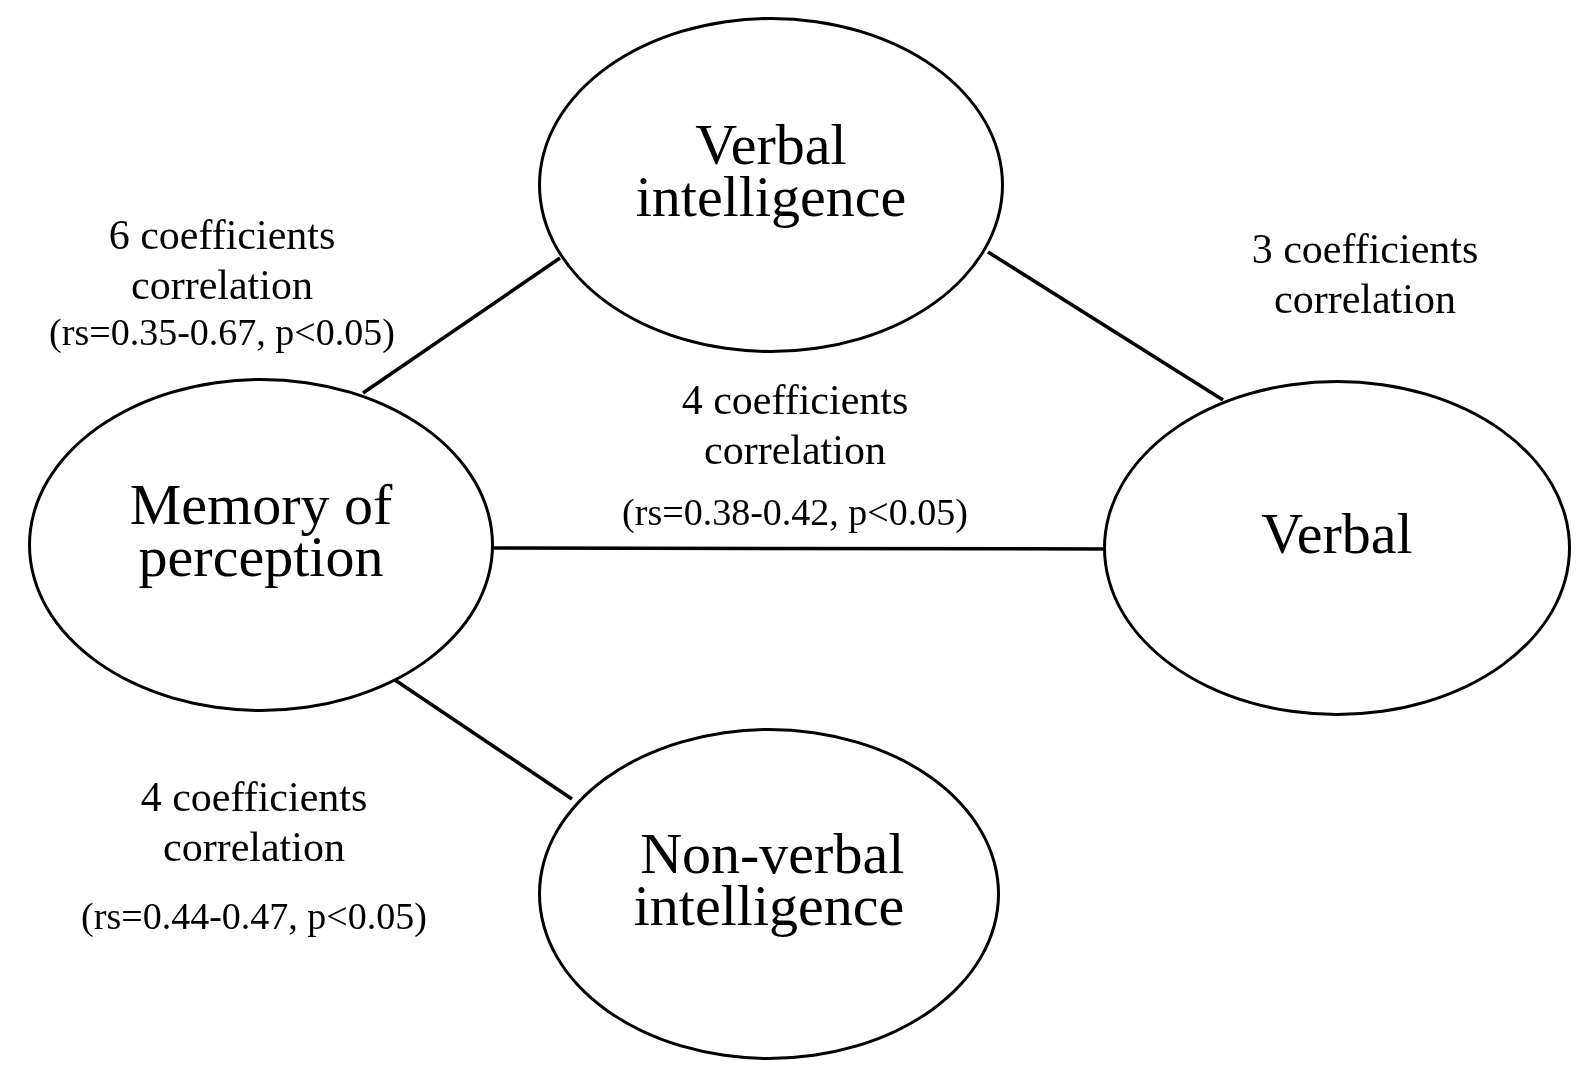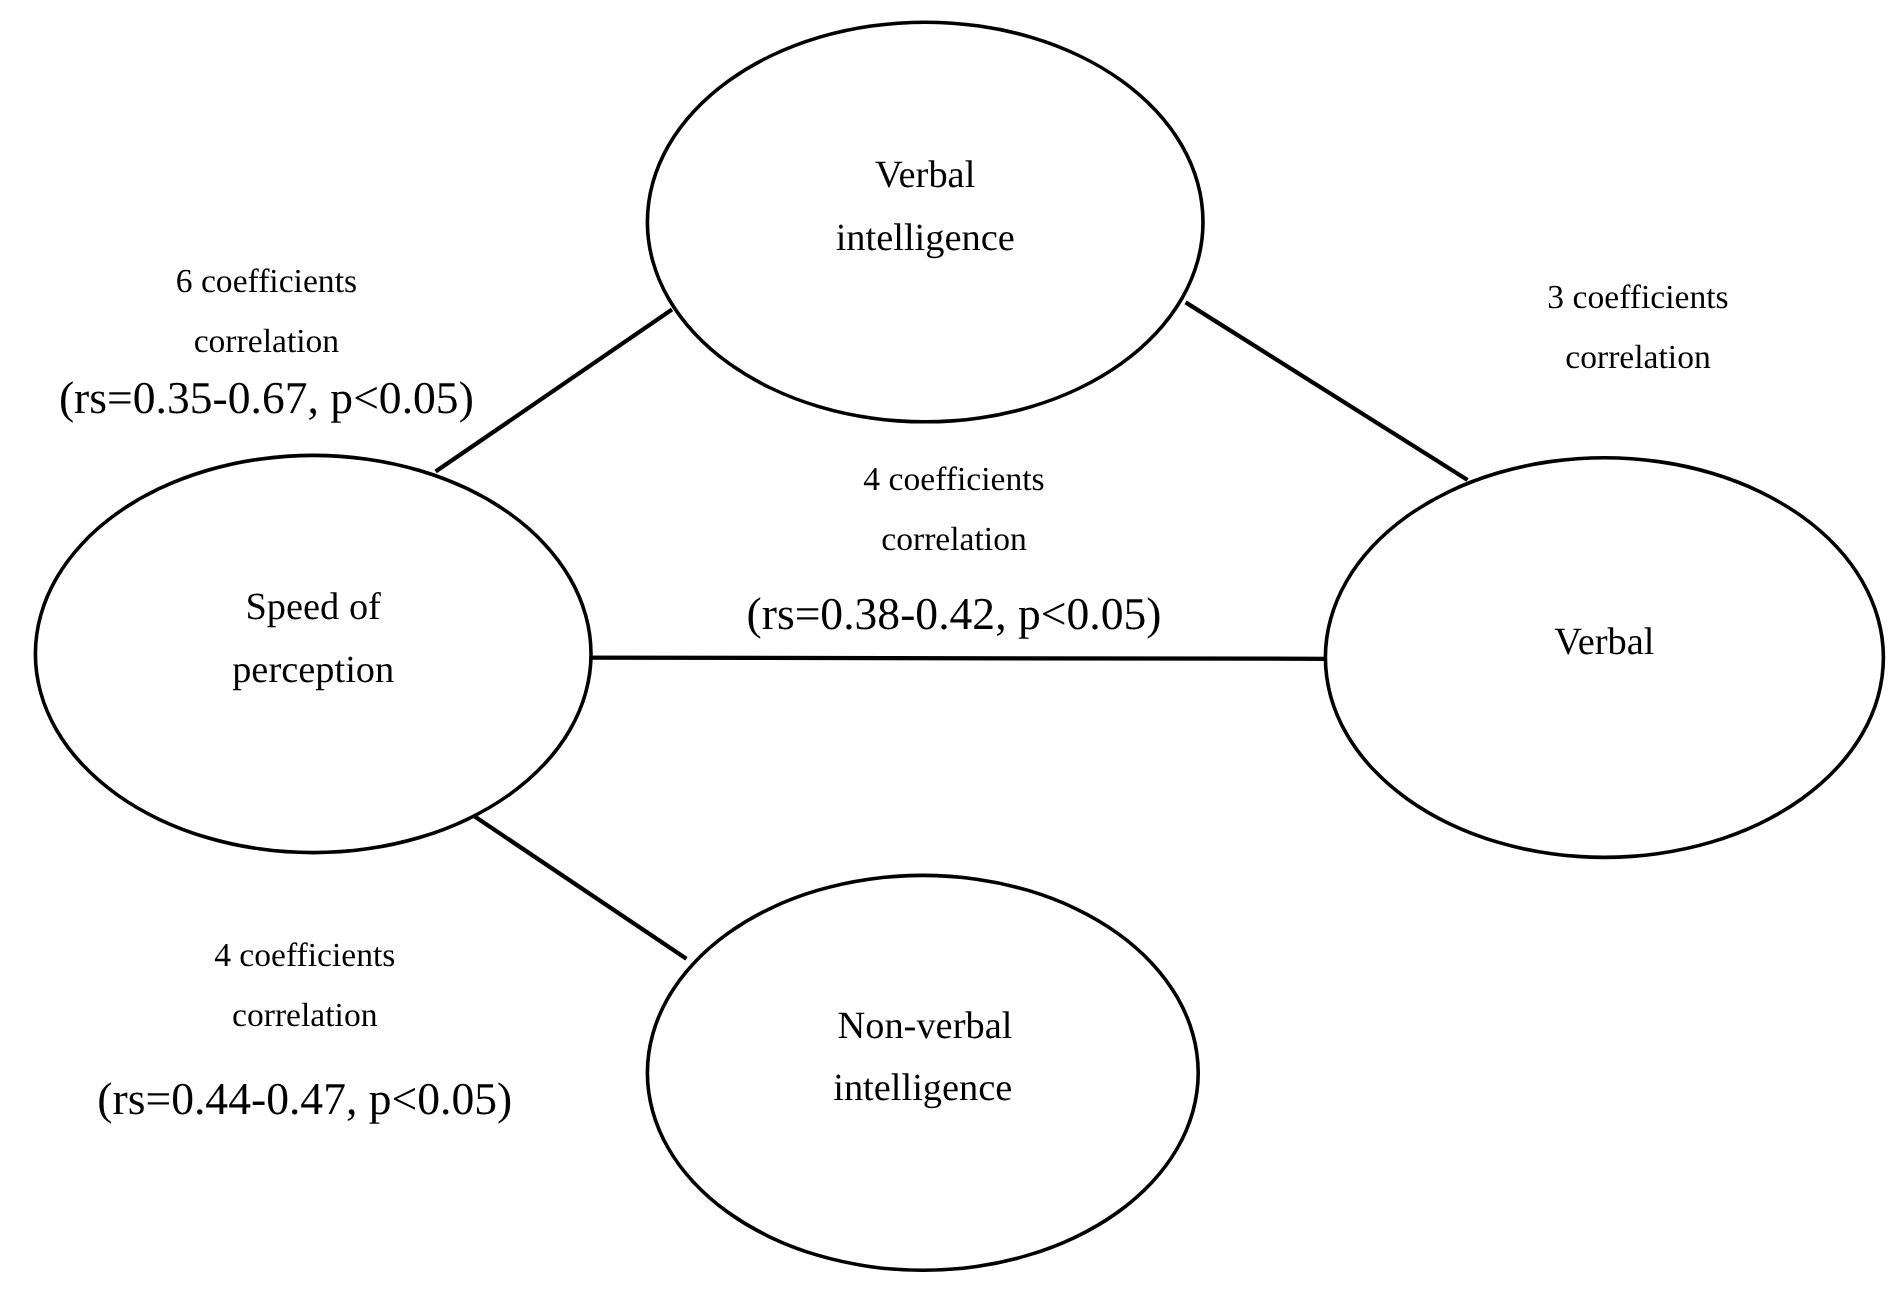--- a/index.html
+++ b/index.html
@@ -29,36 +29,36 @@
     border-radius: 50%;
     background: #ffffff;
     display: flex;
     align-items: center;
     justify-content: center;
     text-align: center;
     box-sizing: border-box;
   }
   .node-label {
     white-space: pre-line;
-    font-size: 32px;
+    font-size: 58px;
     line-height: 52px;
     padding-bottom: 28px;
   }
   .node-verbal      { left: 538px;  top: 17px;  width: 466px; height: 336px; }
   .node-speed       { left: 28px;   top: 378px; width: 466px; height: 334px; }
   .node-memory      { left: 1103px; top: 380px; width: 468px; height: 336px; }
   .node-nonverbal   { left: 538px;  top: 728px; width: 462px; height: 332px; text-align: right; }
 
   .edge-label {
     position: absolute;
     text-align: center;
   }
   .edge-title {
     white-space: pre-line;
-    font-size: 28px;
+    font-size: 42px;
     line-height: 50px;
   }
   .edge-stats {
     display: block;
     font-size: 38px;
     line-height: 44px;
   }
   .edge-label-speed-verbal   { left: 12px;   top: 210px; width: 420px; }
   .edge-label-verbal-memory  { left: 1150px; top: 224px; width: 430px; }
   .edge-label-speed-memory   { left: 570px;  top: 375px; width: 450px; }
@@ -77,21 +77,21 @@
     <line x1="468" y1="548" x2="1110" y2="549" stroke="#000000" stroke-width="3.5"></line>
     <line x1="395" y1="680" x2="572" y2="799" stroke="#000000" stroke-width="3.5"></line>
   </svg>
 
   <div class="node node-verbal">
     <span class="node-label">Verbal
 intelligence</span>
   </div>
 
   <div class="node node-speed">
-    <span class="node-label">Speed of
+    <span class="node-label">Memory of
 perception</span>
   </div>
 
   <div class="node node-memory">
     <span class="node-label">Verbal</span>
   </div>
 
   <div class="node node-nonverbal">
     <span class="node-label">Non-verbal
 intelligence</span>

